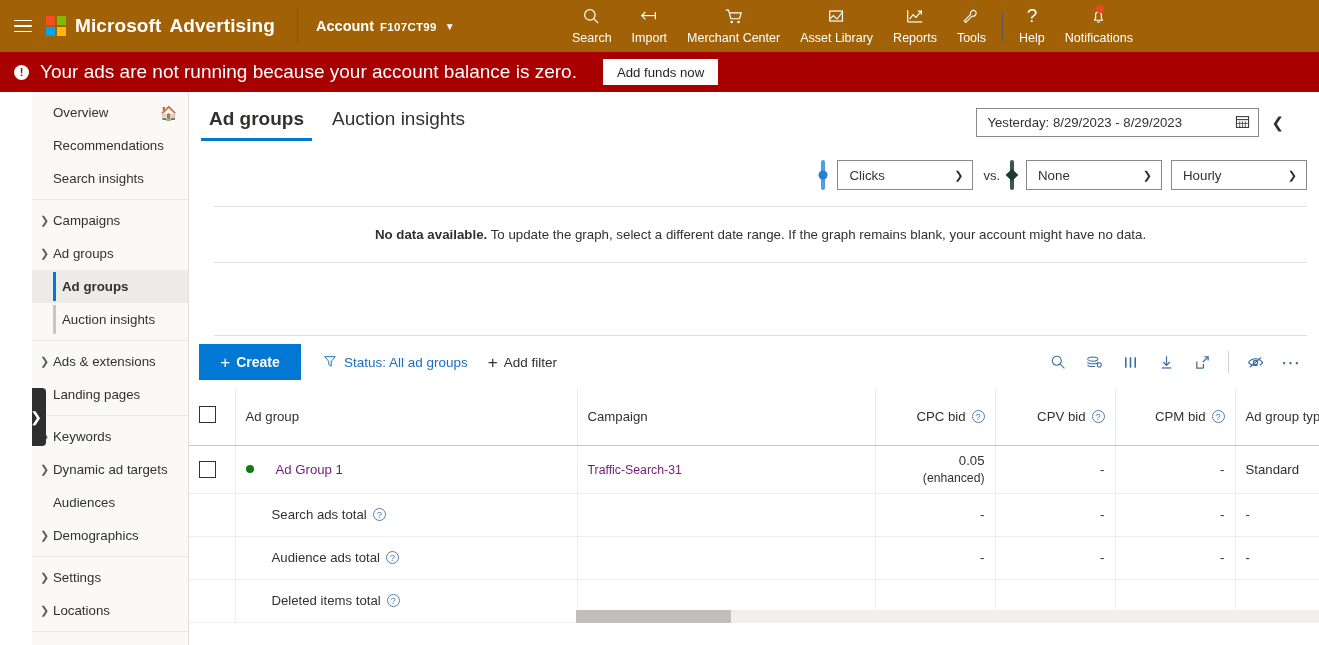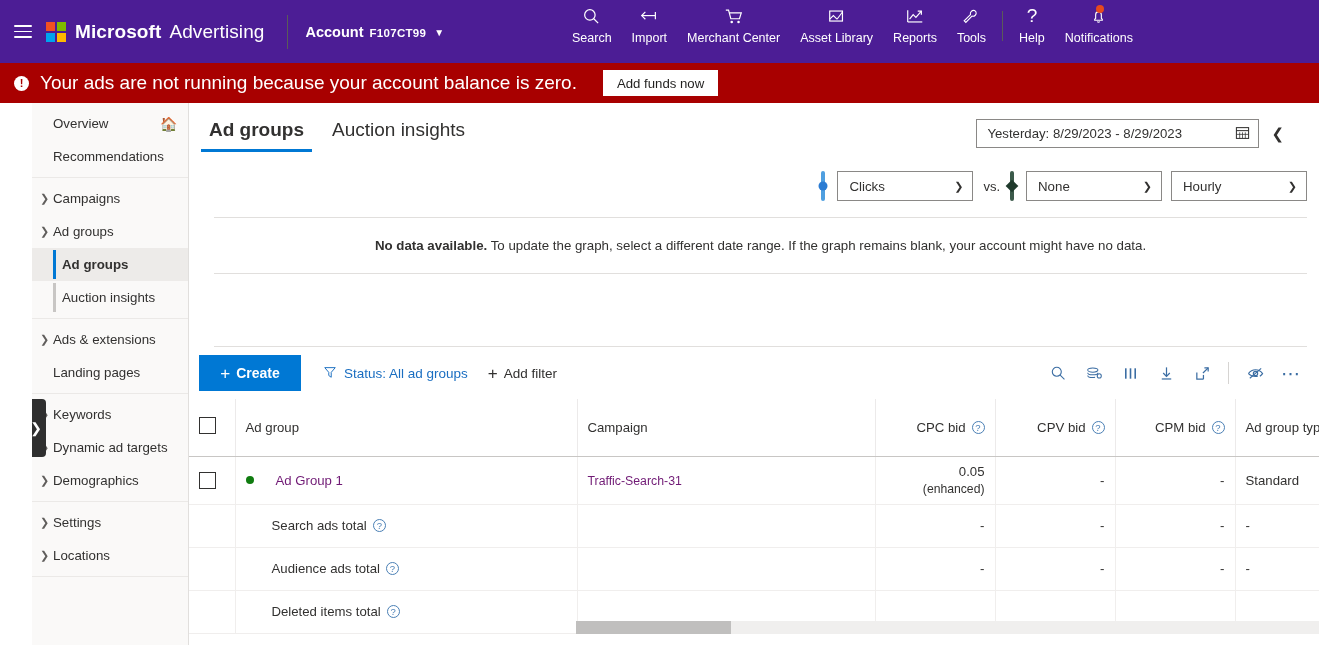--- a/index.html
+++ b/index.html
@@ -6,30 +6,30 @@
   html, body { margin:0; padding:0; }
   body {
     width:1319px; height:645px;
     font-family:"Liberation Sans", sans-serif;
     background:#ffffff; color:#323130;
     overflow:hidden; position:relative;
   }
 
   
   #topbar {
-    height:63px; background:#4c1d95; color:#ffffff;
+    height:52px; background:#a16207; color:#ffffff;
     display:flex; align-items:center; position:relative;
   }
   .hamburger { width:18px; margin-left:14px; margin-right:14px; cursor:pointer; }
   .hamburger span { display:block; height:1.5px; background:#fff; margin:4px 0; border-radius:1px; }
   .ms-logo { width:20px; height:20px; display:grid; grid-template-columns:1fr 1fr; grid-template-rows:1fr 1fr; gap:2px; margin-right:9px; }
   .ms-logo i { display:block; }
   .brandwrap { display:flex; align-items:center; }
   .brand-ms { font-size:19px; font-weight:600; letter-spacing:.1px; }
-  .brand-ad { font-size:19px; font-weight:400; margin-left:8px; letter-spacing:.1px; }
+  .brand-ad { font-size:19px; font-weight:700; margin-left:8px; letter-spacing:.1px; }
   .hdr-div { width:1px; height:34px; background:#5a5a5a; margin:0 18px 0 22px; }
   .account { display:flex; align-items:baseline; font-size:14px; cursor:pointer; }
   .account .lbl { font-weight:700; font-size:14.5px; }
   .account .val { font-size:11.5px; margin-left:6px; letter-spacing:.3px;font-weight:bold; }
   .account .chev { margin-left:8px; font-size:10px; position:relative; top:-1px; }
 
   #navicons { position:absolute; left:562px; top:0; height:52px; display:flex; align-items:flex-start; }
   .navitem {
     display:flex; flex-direction:column; align-items:center; justify-content:flex-start;
     padding:4px 10px 0 10px; cursor:pointer; min-width:44px;
@@ -295,20 +295,24 @@
     <div class="snav-sec">
       <div class="snav">
         <span class="nolead"></span>
         <span class="txt">Overview</span>
         <span class="homeico">🏠</span>
       </div>
       <div class="snav">
         <span class="nolead"></span>
         <span class="txt">Recommendations</span>
       </div>
+      <div class="snav">
+        <span class="nolead"></span>
+        <span class="txt">Search insights</span>
+      </div>
     </div>
 
     <div class="snav-sec">
       <div class="snav group">
         <span class="caret">❯</span>
         <span class="txt">Campaigns</span>
       </div>
       <div class="snav group">
         <span class="caret">❯</span>
         <span class="txt">Ad groups</span>
@@ -335,20 +339,24 @@
     </div>
 
     <div class="snav-sec">
       <div class="snav group">
         <span class="caret">❯</span>
         <span class="txt">Keywords</span>
       </div>
       <div class="snav group">
         <span class="caret">❯</span>
         <span class="txt">Dynamic ad targets</span>
+      </div>
+      <div class="snav">
+        <span class="nolead"></span>
+        <span class="txt">Audiences</span>
       </div>
       <div class="snav group">
         <span class="caret">❯</span>
         <span class="txt">Demographics</span>
       </div>
     </div>
 
     <div class="snav-sec">
       <div class="snav group">
         <span class="caret">❯</span>

